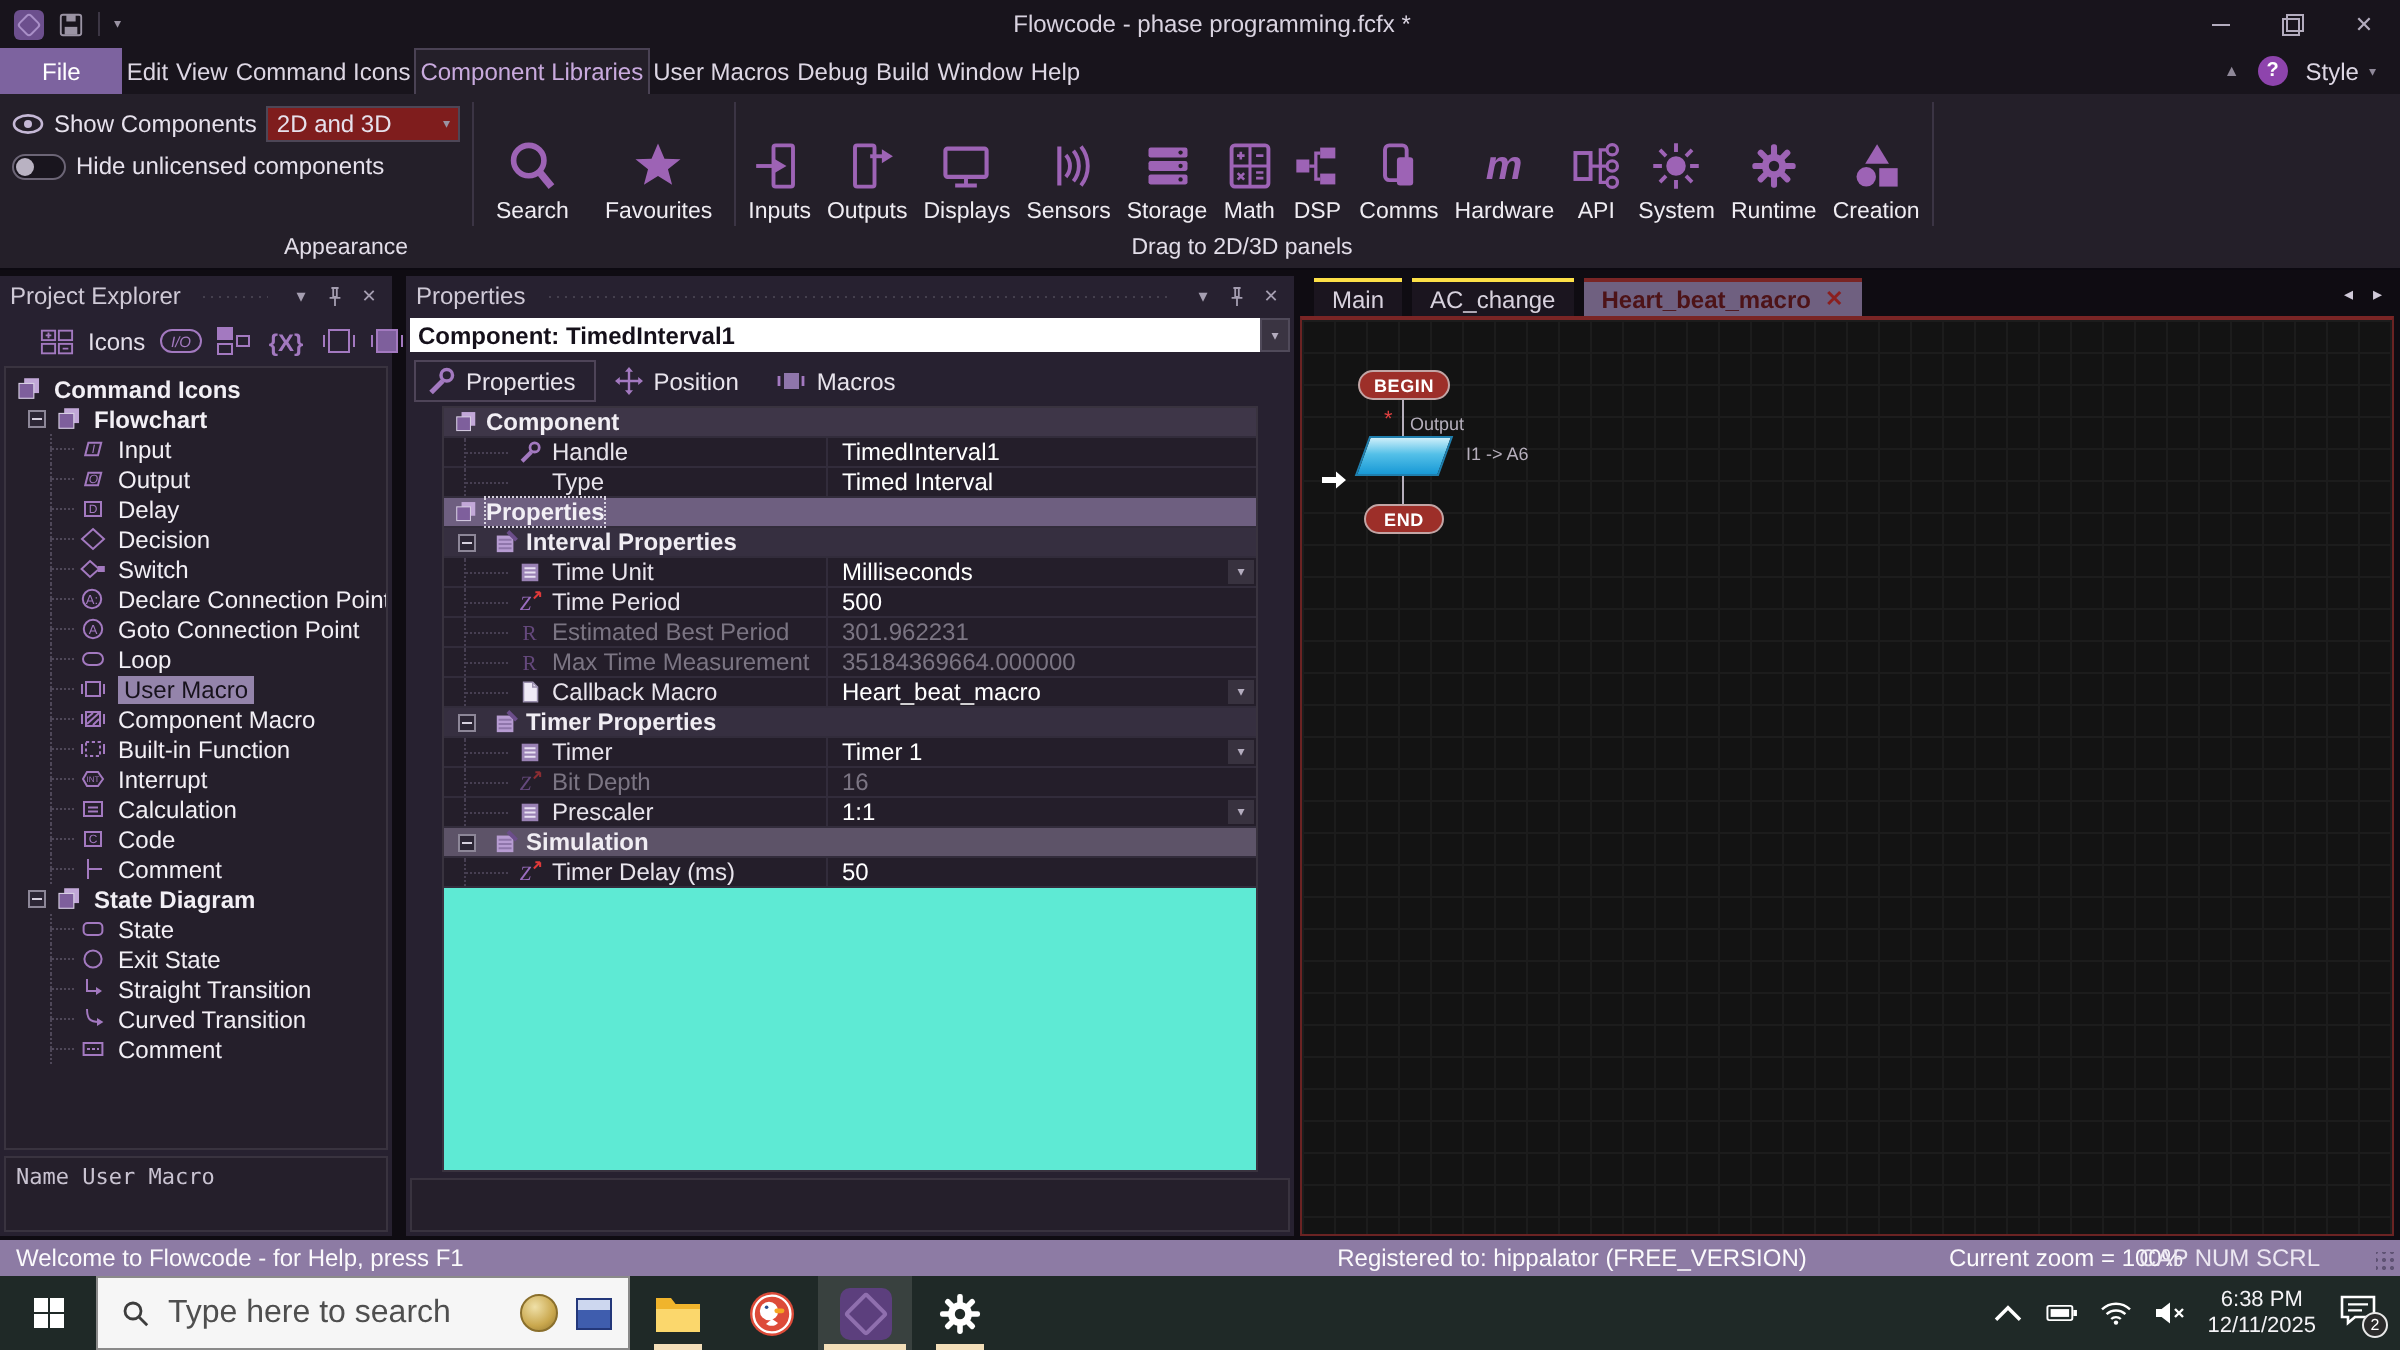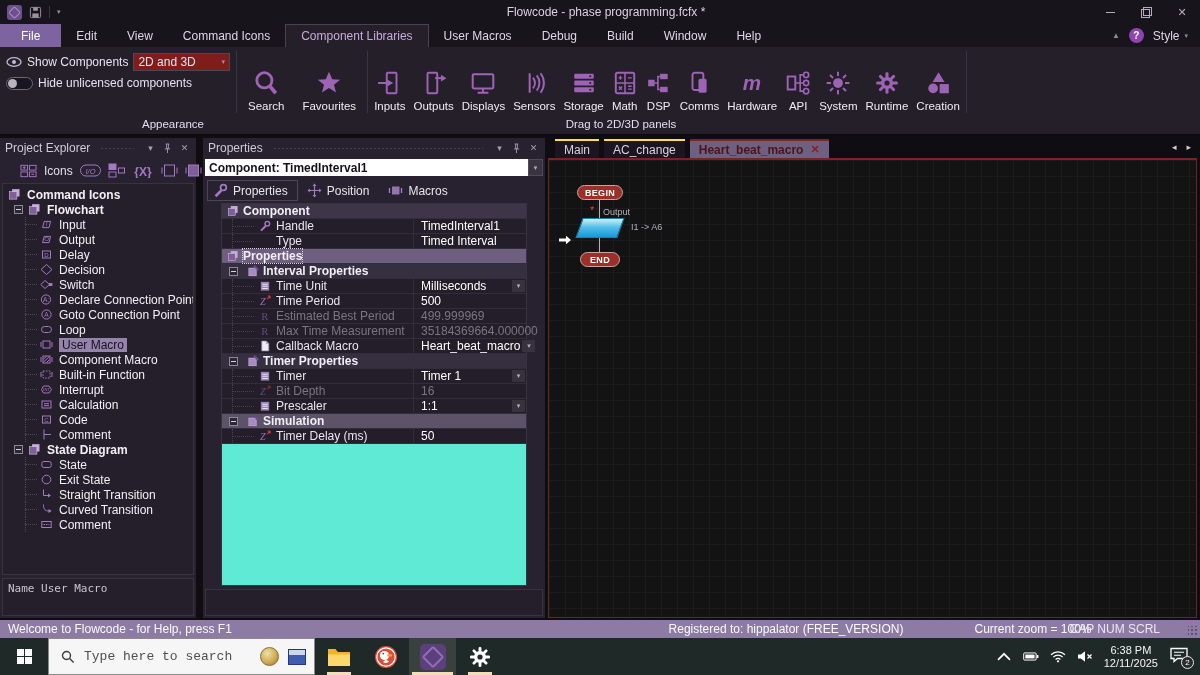--- a/index.html
+++ b/index.html
@@ -20,21 +20,21 @@
   .tb-controls { margin-left:auto; display:flex; z-index:2; }
   .tb-btn { width:36px; height:24px; display:flex; align-items:center; justify-content:center; color:#b3acbe; font-size:11px; }
   .tb-min::before { content:''; width:9px; height:1px; background:#b3acbe; }
   .tb-restore { position:relative; }
   .tb-restore::before { content:''; width:7px; height:7px; border:1px solid #b3acbe; margin-top:2px; margin-left:-2px; background:#18141c; }
   .tb-restore::after { content:''; position:absolute; width:7px; height:7px; border:1px solid #b3acbe; margin-top:-2px; margin-left:2px; z-index:-0; }
   .tb-close::before { content:'\2715'; }
 
   
   .menubar { height:23px; background:#18141c; display:flex; align-items:stretch; flex:none; position:relative; }
-  .menu-item { padding:0 15px; font-size:12px; color:#ddd7e4; display:flex; align-items:center; }
+  .menu-item { padding:0 2px; font-size:12px; color:#ddd7e4; display:flex; align-items:center; }
   .menu-item.file { background:#7d639f; color:#fff; padding:0 21px; }
   .menu-item.active { background:#241f29; border:1px solid #4a4254; border-bottom:none; color:#c9aade; }
   .menu-right { margin-left:auto; display:flex; align-items:center; gap:9px; padding-right:12px; }
   .ribbon-collapse { color:#8f8899; font-size:8px; }
   .help-circle { width:15px; height:15px; border-radius:50%; background:#8e44ad; color:#fff; font-size:10px; font-weight:bold; display:flex; align-items:center; justify-content:center; }
   .style-wrap { display:flex; align-items:center; gap:5px; font-size:12px; color:#ddd7e4; }
   .style-wrap .car { color:#8f8899; font-size:7px; }
 
   
   .ribbon { height:88px; background:#241f29; flex:none; position:relative; border-bottom:1px solid #0c0911; display:flex; flex-direction:column; }
@@ -79,21 +79,21 @@
   .tree-row.item::after { content:''; position:absolute; left:22px; top:7px; width:12px; border-top:1px dotted #4e4758; }
   .ticon { width:14px; height:13px; margin-right:5px; flex:none; position:relative; z-index:1; }
   .ticon svg { width:13px; height:13px; display:block; }
   .minusbox { width:9px; height:9px; border:1px solid #8d8798; background:#2c2635; position:relative; margin-right:5px; flex:none; z-index:1; }
   .minusbox::after { content:''; position:absolute; left:1px; right:1px; top:3px; height:1px; background:#d6d0de; }
   .tlbl { white-space:nowrap; }
   .tree-row.selected .tlbl { background:#9484ab; color:#17121c; padding:0 3px; }
   .pe-desc { height:38px; margin:3px 2px 2px; border:1px solid #39333f; background:#251f2b; font-family:"DejaVu Sans Mono", monospace; font-size:11px; color:#c9c3d1; padding:3px 5px; flex:none; }
 
   
-  .props { width:342px; flex:none; margin-right:3px; }
+  .props { width:444px; flex:none; margin-right:3px; }
   .combo-row { display:flex; margin:1px 2px 2px; height:17px; flex:none; }
   .combo-field { flex:1; background:#fff; color:#15101a; font-size:12px; display:flex; align-items:center; padding:0 4px;font-weight:bold; }
   .combo-caret { width:15px; background:#3a3442; border:1px solid #504a5a; color:#b3acbe; font-size:7px; display:flex; align-items:center; justify-content:center; }
   .props-tabs { height:25px; display:flex; align-items:center; gap:3px; padding:0 4px; flex:none; }
   .ptab { display:flex; align-items:center; gap:5px; padding:0 9px 0 5px; height:21px; font-size:12px; color:#e8e4ec; border:1px solid transparent; }
   .ptab.active { border-color:#4e4458; }
   .ptab .pic { width:15px; height:15px; }
   .ptab .pic svg { width:100%; height:100%; display:block; }
   .props-body { flex:1; margin:0 18px; border:1px solid #39333f; background:#5eead4; display:flex; flex-direction:column; min-height:0; }
   .prow { height:15px; flex:none; display:flex; align-items:stretch; border-bottom:1px solid #322c3b; font-size:12px; background:#241e2a; position:relative; }
@@ -146,21 +146,21 @@
   .sb-grip { position:absolute; right:2px; bottom:2px; width:10px; height:10px;
     background-image:radial-gradient(#5f5374 1px, transparent 1.1px); background-size:4px 4px; background-position:bottom right; }
 
   
   .taskbar { height:37px; background:#1f2927; flex:none; display:flex; align-items:stretch; position:relative; }
   .tb-start { width:48px; display:flex; align-items:center; justify-content:center; }
   .win-logo { width:15px; height:15px; display:grid; grid-template-columns:7px 7px; grid-template-rows:7px 7px; gap:1px; }
   .win-logo span { background:#fff; }
   .tb-search { width:267px; background:#f6f6f6; border:1px solid #8a8a8a; display:flex; align-items:center; padding:0 8px 0 12px; gap:9px; }
   .tb-search svg { width:14px; height:14px; flex:none; }
-  .tsearch-input { border:none; outline:none; background:transparent; flex:1; font-size:13px; font-family:Liberation Mono, monospace; color:#0f172a; min-width:0; }
+  .tsearch-input { border:none; outline:none; background:transparent; flex:1; font-size:16px; font-family:Liberation Sans, sans-serif; color:#0f172a; min-width:0; }
   .tsearch-input::placeholder { color:#4f4f4f; opacity:1; }
   .coin { width:19px; height:19px; border-radius:50%; background:radial-gradient(circle at 38% 32%, #efe0a8, #caa84e 60%, #93762f); border:1px solid #8a6f2c; flex:none; }
   .bluebox { width:18px; height:16px; background:linear-gradient(#cdd7ef 0 35%, #3f5dae 35%); border:1px solid #23377a; flex:none; }
   .task-cell { width:47px; display:flex; align-items:center; justify-content:center; position:relative; }
   .task-cell.open-win { background:#39413f; }
   .run-strip { position:absolute; bottom:0; height:3px; background:#f3deb9; }
   .strip-sm { left:12px; width:24px; }
   .strip-lg { left:3px; width:41px; }
   .folder-ic, .duck-ic, .gear-ic { width:24px; height:24px; }
   .folder-ic svg, .duck-ic svg, .gear-ic svg { width:100%; height:100%; display:block; }
@@ -846,21 +846,21 @@
             <div class="prow row dis">
               <div class="pcell-label">
                 <span class="picon">
                   <svg viewBox="0 0 13 13">
                     <text x="2.5" y="11" font-size="11.5" font-family="Liberation Serif,serif" fill="#9a6cc0">R</text>
                   </svg>
                 </span>
                 <span>Estimated Best Period</span>
               </div>
               <div class="pcell-value">
-                <span>499.999969</span>
+                <span>301.962231</span>
               </div>
             </div>
             <div class="prow row dis">
               <div class="pcell-label">
                 <span class="picon">
                   <svg viewBox="0 0 13 13">
                     <text x="2.5" y="11" font-size="11.5" font-family="Liberation Serif,serif" fill="#9a6cc0">R</text>
                   </svg>
                 </span>
                 <span>Max Time Measurement</span>

